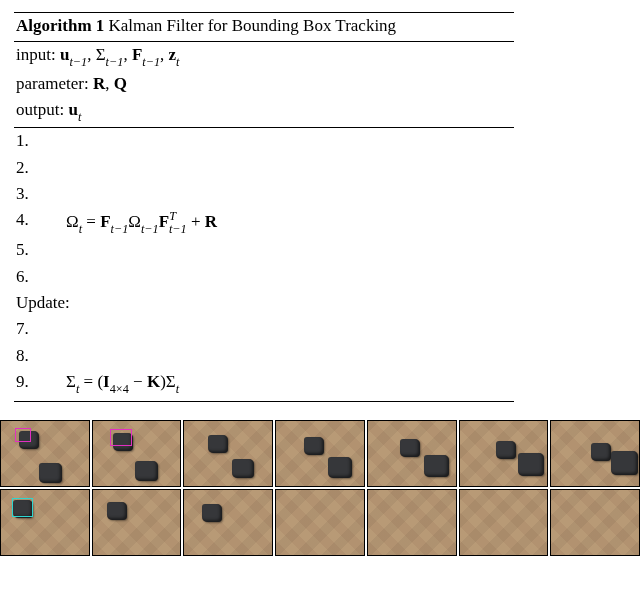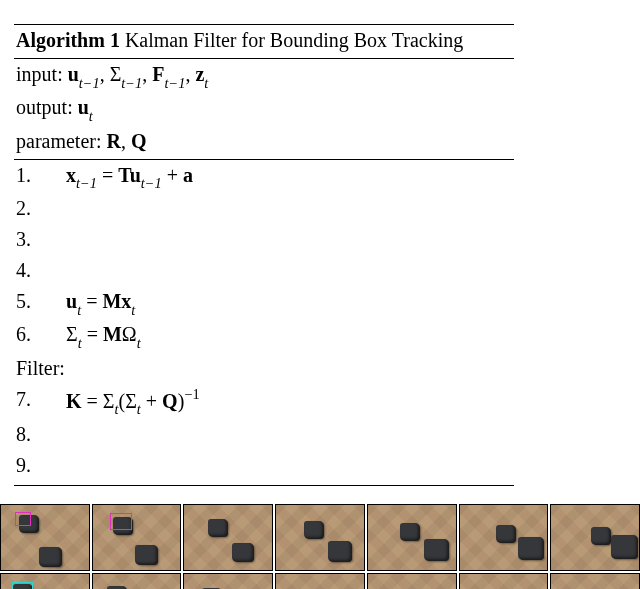--- a/index.html
+++ b/index.html
@@ -6,22 +6,22 @@
       margin: 0;
       padding: 0;
       font-family: "Times New Roman", Times, serif;
       width: 640px;
       background: #ffffff;
     }
     .algo-box {
       border-top: 1.5px solid #000;
       border-bottom: 1.5px solid #000;
       width: 500px;
-      margin: 24px 0 18px 14px;
-      font-size: 20px;
+      margin: 12px 0 18px 14px;
+      font-size: 17px;
       line-height: 1.55;
     }
     .algo-title {
       border-bottom: 1px solid #000;
       padding: 0 2px 2px 2px;
     }
     .algo-title .boldword { font-weight: bold; }
     .io-block {
       border-bottom: 1px solid #000;
       padding: 0 2px 2px 2px;
@@ -90,69 +90,67 @@
 
   <div class="algo-title">
     <span class="boldword">Algorithm 1</span><span> Kalman Filter for Bounding Box Tracking</span>
   </div>
 
   <div class="io-block">
     <div>
       <span class="boldword">input</span><span class="math">: <span class="bold">u</span><span class="sub it">t−1</span>, Σ<span class="sub it">t−1</span>, <span class="bold">F</span><span class="sub it">t−1</span>, <span class="bold">z</span><span class="sub it">t</span></span>
     </div>
     <div>
+      <span class="boldword">parameter</span><span class="math">: <span class="bold">R</span>, <span class="bold">Q</span></span>
+    </div>
+    <div>
       <span class="boldword">output</span><span class="math">: <span class="bold">u</span><span class="sub it">t</span></span>
     </div>
-    <div>
-      <span class="boldword">parameter</span><span class="math">: <span class="bold">R</span>, <span class="bold">Q</span></span>
-    </div>
   </div>
 
   <div class="body-block">
 
     <div class="step-row">
       <span class="step-num">1.</span>
-      <span class="math"><span class="bold">x</span><span class="sub it">t−1</span> = <span class="bold">Tu</span><span class="sub it">t−1</span> + <span class="bold">a</span></span>
     </div>
 
     <div class="step-row">
       <span class="step-num">2.</span>
     </div>
 
     <div class="step-row">
       <span class="step-num">3.</span>
     </div>
 
     <div class="step-row">
       <span class="step-num">4.</span>
+      <span class="math">Ω<span class="sub it">t</span> = <span class="bold">F</span><span class="sub it">t−1</span>Ω<span class="sub it">t−1</span><span class="bold">F</span><span class="sup it">T</span><span class="sub it" style="margin-left:-7px;">t−1</span> + <span class="bold">R</span></span>
     </div>
 
     <div class="step-row">
       <span class="step-num">5.</span>
-      <span class="math"><span class="bold">u</span><span class="sub it">t</span> = <span class="bold">Mx</span><span class="sub it">t</span></span>
     </div>
 
     <div class="step-row">
       <span class="step-num">6.</span>
-      <span class="math">Σ<span class="sub it">t</span> = <span class="bold">M</span>Ω<span class="sub it">t</span></span>
-    </div>
-
-    <div>Filter:</div>
+    </div>
+
+    <div>Update:</div>
 
     <div class="step-row">
       <span class="step-num">7.</span>
-      <span class="math"><span class="bold">K</span> = Σ<span class="sub it">t</span>(Σ<span class="sub it">t</span> + <span class="bold">Q</span>)<span class="sup">−1</span></span>
     </div>
 
     <div class="step-row">
       <span class="step-num">8.</span>
     </div>
 
     <div class="step-row">
       <span class="step-num">9.</span>
+      <span class="math">Σ<span class="sub it">t</span> = (<span class="bold">I</span><span class="sub">4×4</span> − <span class="bold">K</span>)Σ<span class="sub it">t</span></span>
     </div>
   </div>
 </div>
 
 <div class="img-grid">
   <div class="img-row">
     <div class="tile">
         <div class="floor"></div>
       <div class="rock" style="left:18px; top:10px;"></div>
       <div class="rock" style="left:38px; top:42px; width:23px; height:20px;"></div>

